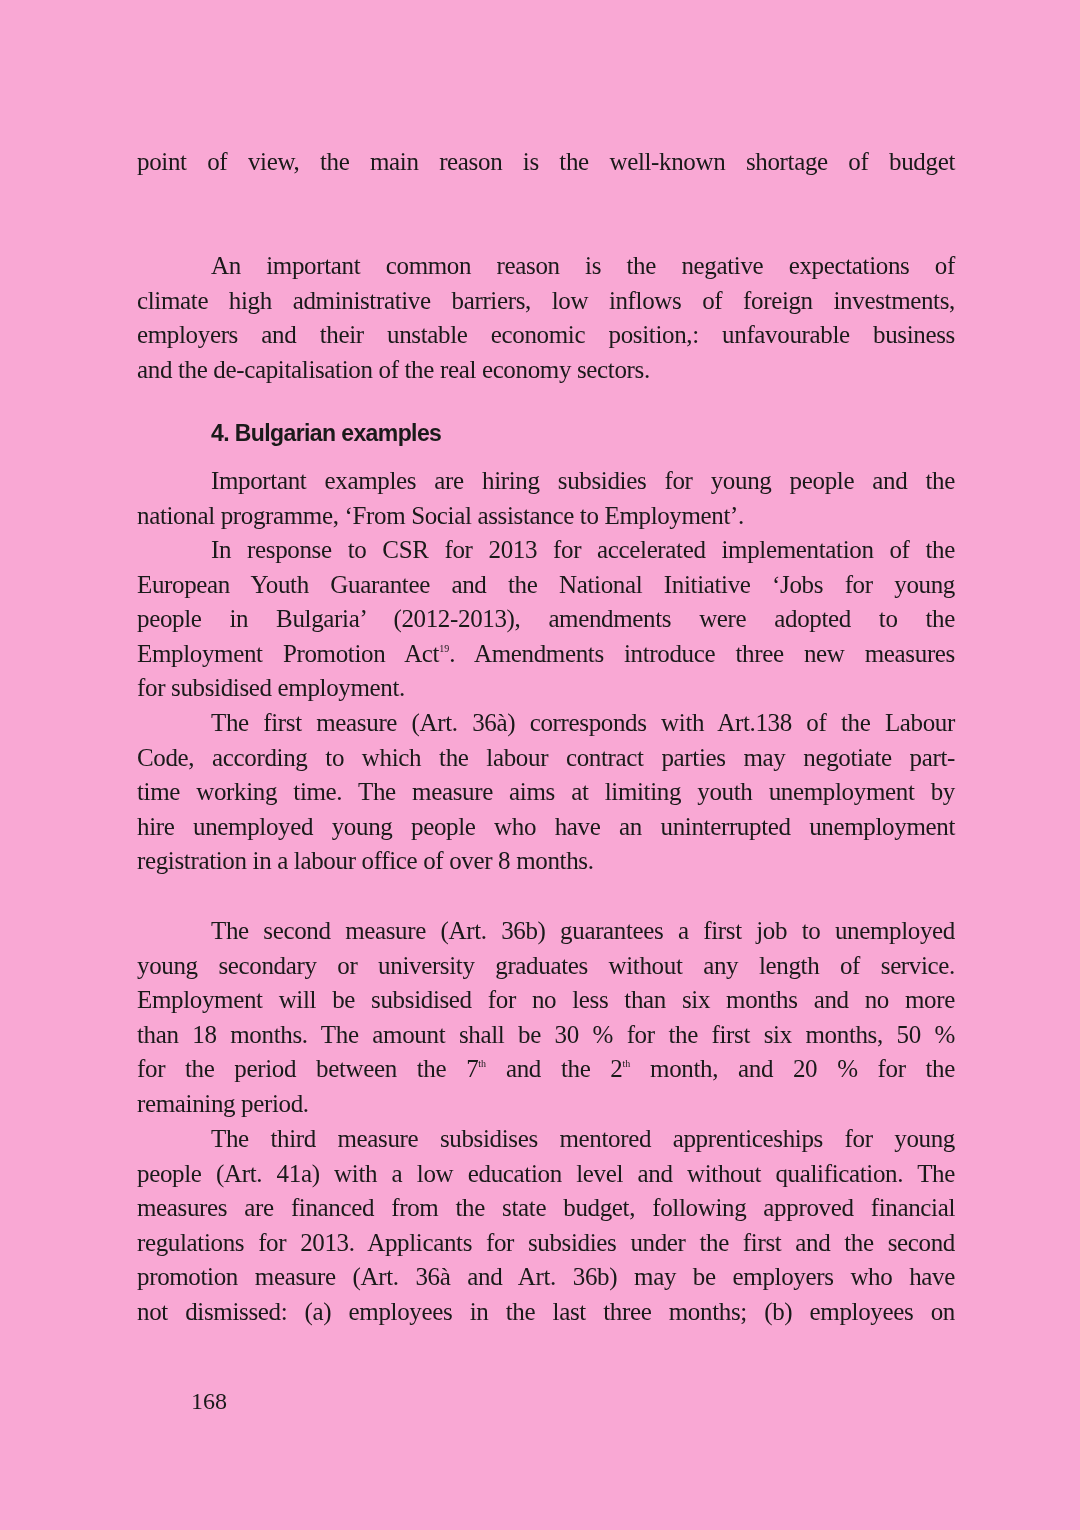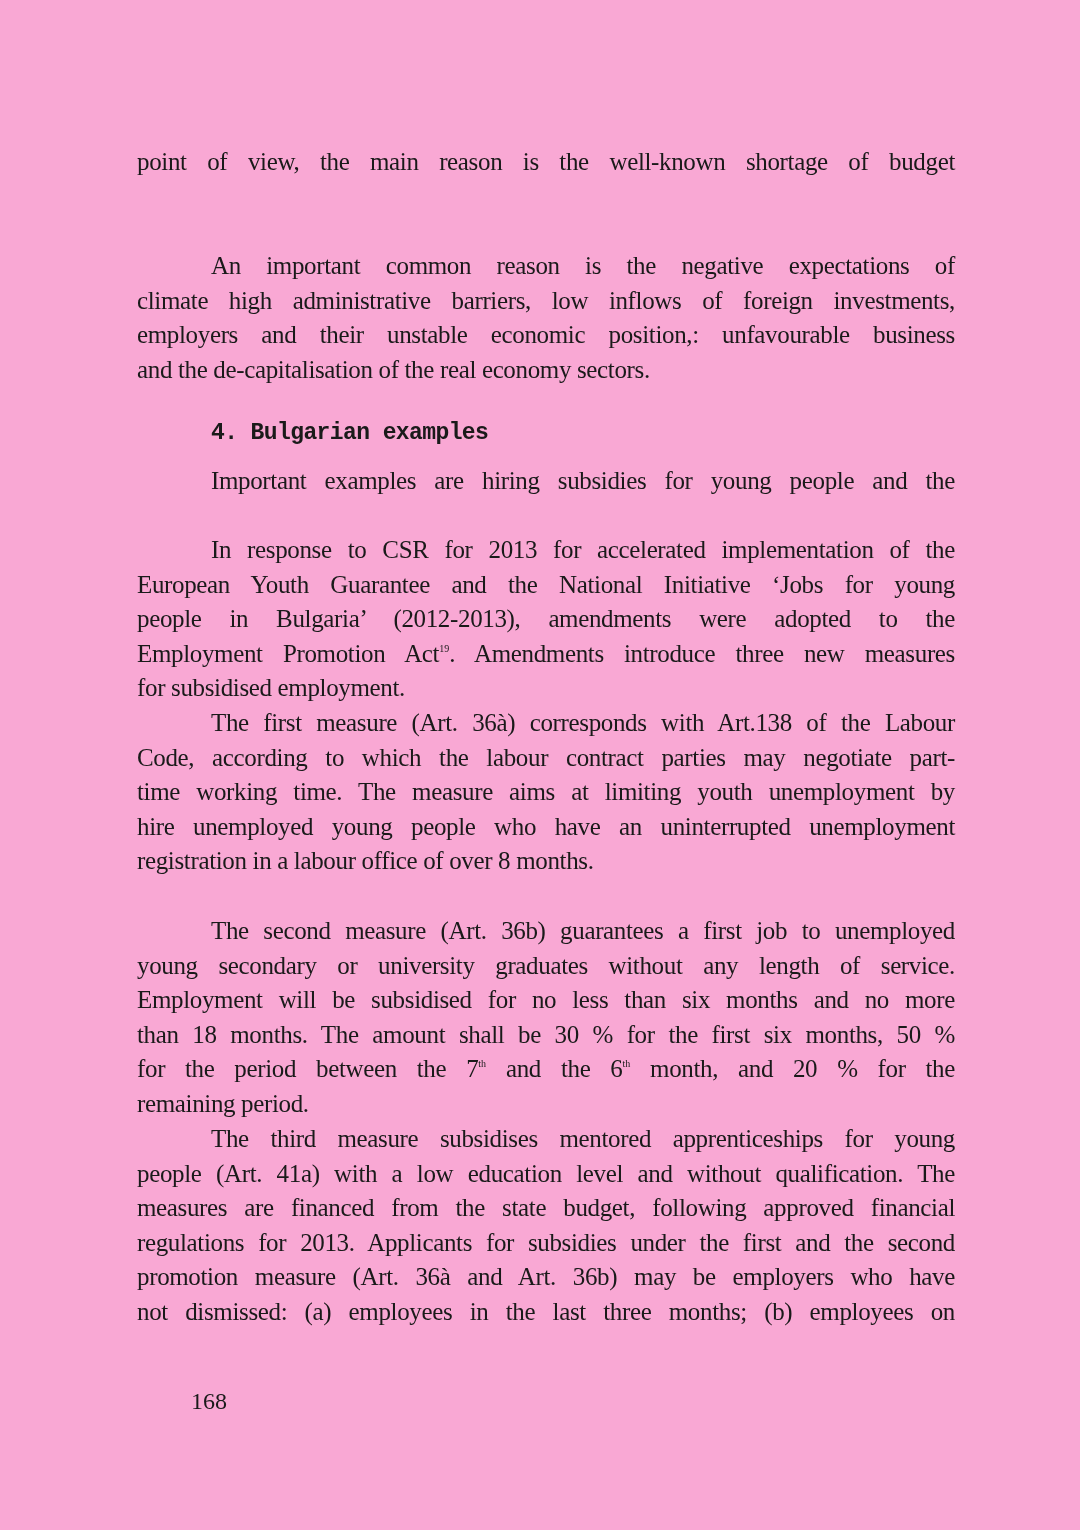--- a/index.html
+++ b/index.html
@@ -10,21 +10,21 @@
     font-family: "Liberation Serif", serif; font-size: 25px; color: #1a1a1a;
   }
   .line {
     display: block; height: 34.6px; line-height: 34.6px; white-space: nowrap;
     text-align: justify; text-align-last: justify; letter-spacing: -0.35px;
   }
   .line.last { text-align-last: left; }
   .line.indent { padding-left: 74px; }
   .heading {
     position: absolute; left: 211px; top: 413px;
-    font-family: Liberation Mono, monospace; font-weight: bold; font-size: 23px;
+    font-family: Liberation Sans, sans-serif; font-weight: bold; font-size: 23px;
     color: #1a1a1a; letter-spacing: -0.6px; line-height: 40px;
   }
   sup { font-size: 10px; line-height: 0; vertical-align: 10px; letter-spacing: 0; }
   .page-number {
     position: absolute; left: 191px; top: 1388px;
     font-family: "Liberation Serif", serif; font-size: 24px; color: #1a1a1a;
   }
 </style>
 </head>
 <body>
@@ -38,20 +38,21 @@
     <span class="line indent">An important common reason is the negative expectations of</span>
     <span class="line">climate high administrative barriers, low inflows of foreign investments,</span>
     <span class="line">employers and their unstable economic position,: unfavourable business</span>
     <span class="line last">and the de-capitalisation of the real economy sectors.</span>
   </div>
 
   <div class="heading">4. Bulgarian examples</div>
 
   <div class="text-block" style="top:464px;">
     <span class="line indent">Important examples are hiring subsidies for young people and the</span>
+    <span class="line last">national programme, ‘From Social assistance to Employment’.</span>
   </div>
 
   <div class="text-block" style="top:533px;">
     <span class="line indent">In response to CSR for 2013 for accelerated implementation of the</span>
     <span class="line">European Youth Guarantee and the National Initiative ‘Jobs for young</span>
     <span class="line">people in Bulgaria’ (2012-2013), amendments were adopted to the</span>
     <span class="line"><span>Employment Promotion Act</span><sup>19</sup><span>. Amendments introduce three new measures</span></span>
     <span class="line last">for subsidised employment.</span>
   </div>
 
@@ -61,21 +62,21 @@
     <span class="line">time working time. The measure aims at limiting youth unemployment by</span>
     <span class="line">hire unemployed young people who have an uninterrupted unemployment</span>
     <span class="line last">registration in a labour office of over 8 months.</span>
   </div>
 
   <div class="text-block" style="top:914px;">
     <span class="line indent">The second measure (Art. 36b) guarantees a first job to unemployed</span>
     <span class="line">young secondary or university graduates without any length of service.</span>
     <span class="line">Employment will be subsidised for no less than six months and no more</span>
     <span class="line">than 18 months. The amount shall be 30 % for the first six months, 50 %</span>
-    <span class="line"><span>for the period between the 7</span><sup>th</sup><span> and the 6</span><sup>th</sup><span> month, and 20 % for the</span></span>
+    <span class="line"><span>for the period between the 7</span><sup>th</sup><span> and the 2</span><sup>th</sup><span> month, and 20 % for the</span></span>
     <span class="line last">remaining period.</span>
   </div>
 
   <div class="text-block" style="top:1122px;">
     <span class="line indent">The third measure subsidises mentored apprenticeships for young</span>
     <span class="line">people (Art. 41a) with a low education level and without qualification. The</span>
     <span class="line">measures are financed from the state budget, following approved financial</span>
     <span class="line">regulations for 2013. Applicants for subsidies under the first and the second</span>
     <span class="line">promotion measure (Art. 36à and Art. 36b) may be employers who have</span>
     <span class="line">not dismissed: (a) employees in the last three months; (b) employees on</span>

